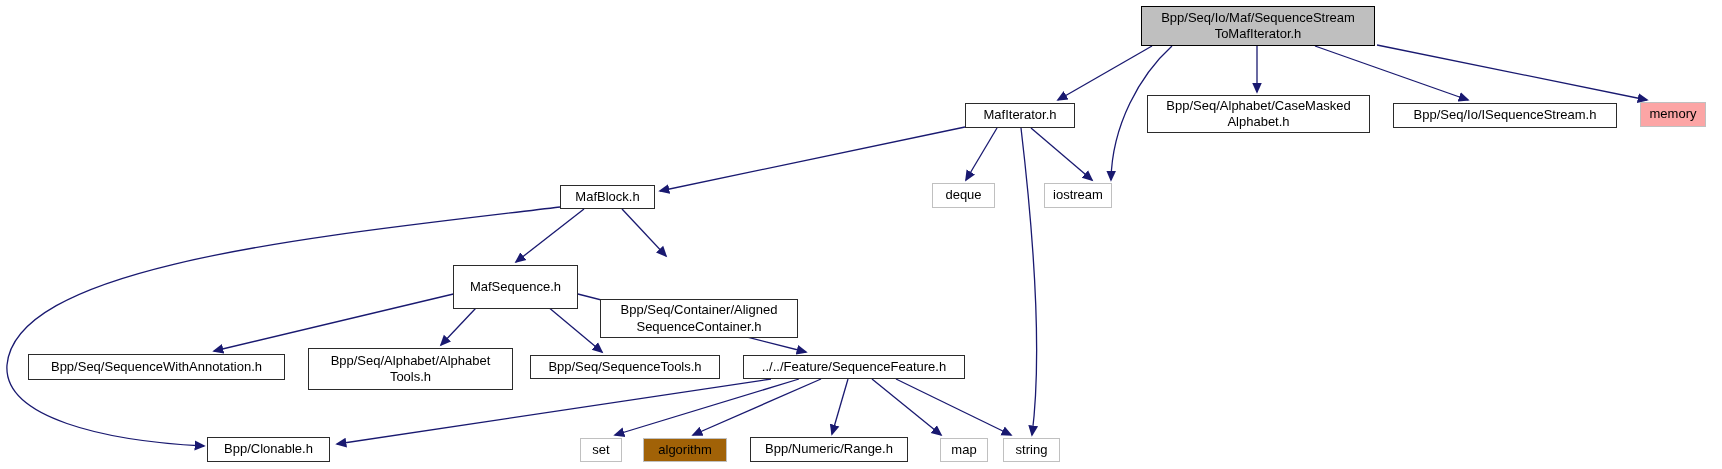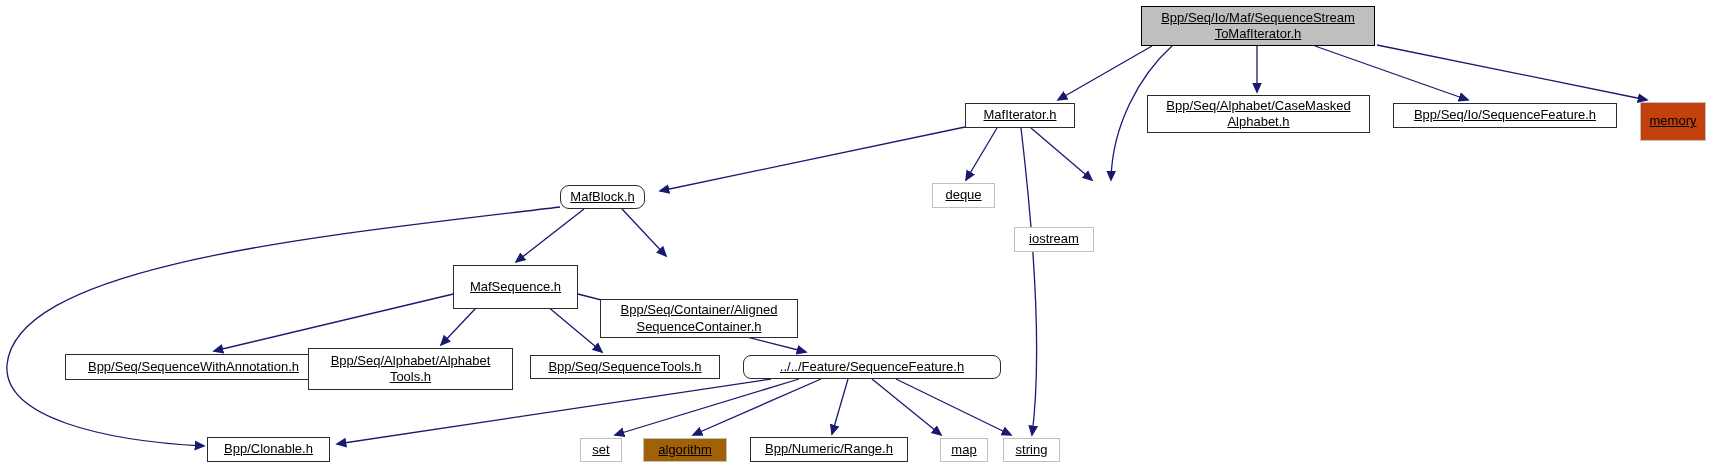--- a/index.html
+++ b/index.html
@@ -26,21 +26,20 @@
     align-items: center;
     justify-content: center;
     text-align: center;
     font-size: 13px;
     line-height: 1.25;
     color: #000000;
     background: #ffffff;
     border: 1px solid #000000;
     white-space: nowrap;
     cursor: default;
-    text-decoration: underline;
   }
   .node[data-interactable="true"] { cursor: pointer; }
   .node .line { pointer-events: none; }
 </style>
 </head>
 <body>
 
 <div class="stage" data-interactable="false">
   <svg id="edge-layer" data-interactable="false" xmlns="http://www.w3.org/2000/svg" viewBox="0 0 1722 469">
       <defs>
@@ -77,52 +76,52 @@
         <div class="line" data-interactable="false">ToMafIterator.h</div>
       </div>
       <div class="node node-project" data-interactable="true" style="left: 965px; top: 103px; width: 110px; height: 25px; background: rgb(255, 255, 255); border-color: rgb(43, 43, 43);">
         <div class="line" data-interactable="false">MafIterator.h</div>
       </div>
       <div class="node node-project" data-interactable="true" style="left: 1147px; top: 95px; width: 223px; height: 38px; background: rgb(255, 255, 255); border-color: rgb(43, 43, 43);">
         <div class="line" data-interactable="false">Bpp/Seq/Alphabet/CaseMasked</div>
         <div class="line" data-interactable="false">Alphabet.h</div>
       </div>
       <div class="node node-project" data-interactable="true" style="left: 1393px; top: 103px; width: 224px; height: 25px; background: rgb(255, 255, 255); border-color: rgb(43, 43, 43);">
-        <div class="line" data-interactable="false">Bpp/Seq/Io/SequenceFeature.h</div>
+        <div class="line" data-interactable="false">Bpp/Seq/Io/ISequenceStream.h</div>
       </div>
-      <div class="node node-system" data-interactable="false" style="left: 1640px; top: 102px; width: 66px; height: 39px; background: #c2410c; border-color: rgb(192, 192, 192);">
+      <div class="node node-system" data-interactable="false" style="left: 1640px; top: 102px; width: 66px; height: 25px; background: #fca5a5; border-color: rgb(192, 192, 192);">
         <div class="line" data-interactable="false">memory</div>
       </div>
-      <div class="node node-project" data-interactable="true" style="left: 560px; top: 185px; width: 85px; height: 24px; background: rgb(255, 255, 255); border-color: rgb(43, 43, 43); border-radius: 9px;">
+      <div class="node node-project" data-interactable="true" style="left: 560px; top: 185px; width: 95px; height: 24px; background: rgb(255, 255, 255); border-color: rgb(43, 43, 43);">
         <div class="line" data-interactable="false">MafBlock.h</div>
       </div>
       <div class="node node-system" data-interactable="false" style="left: 932px; top: 183px; width: 63px; height: 25px; background: rgb(255, 255, 255); border-color: rgb(192, 192, 192);">
         <div class="line" data-interactable="false">deque</div>
       </div>
-      <div class="node node-system" data-interactable="false" style="left: 1014px; top: 183px; width: 80px; height: 25px; background: rgb(255, 255, 255); border-color: rgb(192, 192, 192); margin-top: 44px;">
+      <div class="node node-system" data-interactable="false" style="left: 1044px; top: 183px; width: 68px; height: 25px; background: rgb(255, 255, 255); border-color: rgb(192, 192, 192);">
         <div class="line" data-interactable="false">iostream</div>
       </div>
       <div class="node node-project" data-interactable="true" style="left: 453px; top: 265px; width: 125px; height: 44px; background: rgb(255, 255, 255); border-color: rgb(43, 43, 43);">
         <div class="line" data-interactable="false">MafSequence.h</div>
       </div>
       <div class="node node-project" data-interactable="true" style="left: 600px; top: 259px; width: 198px; height: 39px; background: rgb(255, 255, 255); border-color: rgb(43, 43, 43); margin-top: 40px;">
         <div class="line" data-interactable="false">Bpp/Seq/Container/Aligned</div>
         <div class="line" data-interactable="false">SequenceContainer.h</div>
       </div>
-      <div class="node node-project" data-interactable="true" style="left: 28px; top: 354px; width: 257px; height: 26px; background: rgb(255, 255, 255); border-color: rgb(43, 43, 43); margin-left: 37px;">
+      <div class="node node-project" data-interactable="true" style="left: 28px; top: 354px; width: 257px; height: 26px; background: rgb(255, 255, 255); border-color: rgb(43, 43, 43);">
         <div class="line" data-interactable="false">Bpp/Seq/SequenceWithAnnotation.h</div>
       </div>
       <div class="node node-project" data-interactable="true" style="left: 308px; top: 348px; width: 205px; height: 42px; background: rgb(255, 255, 255); border-color: rgb(43, 43, 43);">
         <div class="line" data-interactable="false">Bpp/Seq/Alphabet/Alphabet</div>
         <div class="line" data-interactable="false">Tools.h</div>
       </div>
       <div class="node node-project" data-interactable="true" style="left: 530px; top: 355px; width: 190px; height: 24px; background: rgb(255, 255, 255); border-color: rgb(43, 43, 43);">
         <div class="line" data-interactable="false">Bpp/Seq/SequenceTools.h</div>
       </div>
-      <div class="node node-project" data-interactable="true" style="left: 743px; top: 355px; width: 258px; height: 24px; background: rgb(255, 255, 255); border-color: rgb(43, 43, 43); border-radius: 8px;">
+      <div class="node node-project" data-interactable="true" style="left: 743px; top: 355px; width: 222px; height: 24px; background: rgb(255, 255, 255); border-color: rgb(43, 43, 43);">
         <div class="line" data-interactable="false">../../Feature/SequenceFeature.h</div>
       </div>
       <div class="node node-project" data-interactable="true" style="left: 207px; top: 437px; width: 123px; height: 25px; background: rgb(255, 255, 255); border-color: rgb(43, 43, 43);">
         <div class="line" data-interactable="false">Bpp/Clonable.h</div>
       </div>
       <div class="node node-system" data-interactable="false" style="left: 580px; top: 438px; width: 42px; height: 24px; background: rgb(255, 255, 255); border-color: rgb(192, 192, 192);">
         <div class="line" data-interactable="false">set</div>
       </div>
       <div class="node node-system" data-interactable="false" style="left: 643px; top: 438px; width: 84px; height: 24px; background: #a16207; border-color: rgb(192, 192, 192);">
         <div class="line" data-interactable="false">algorithm</div>

